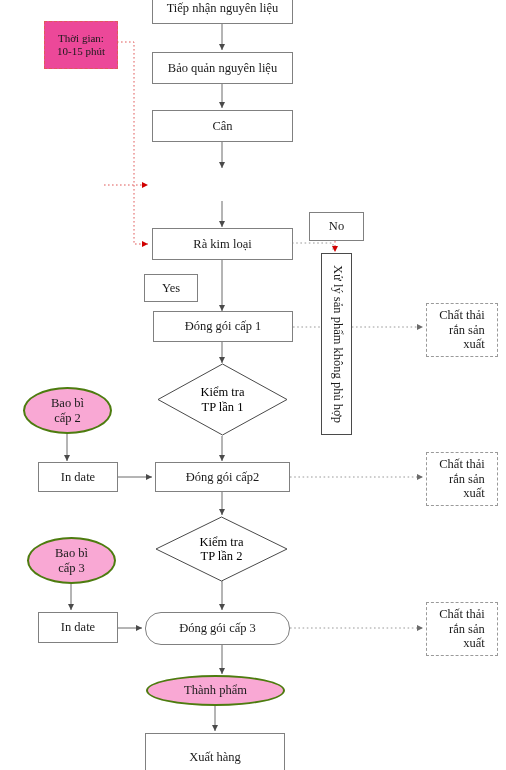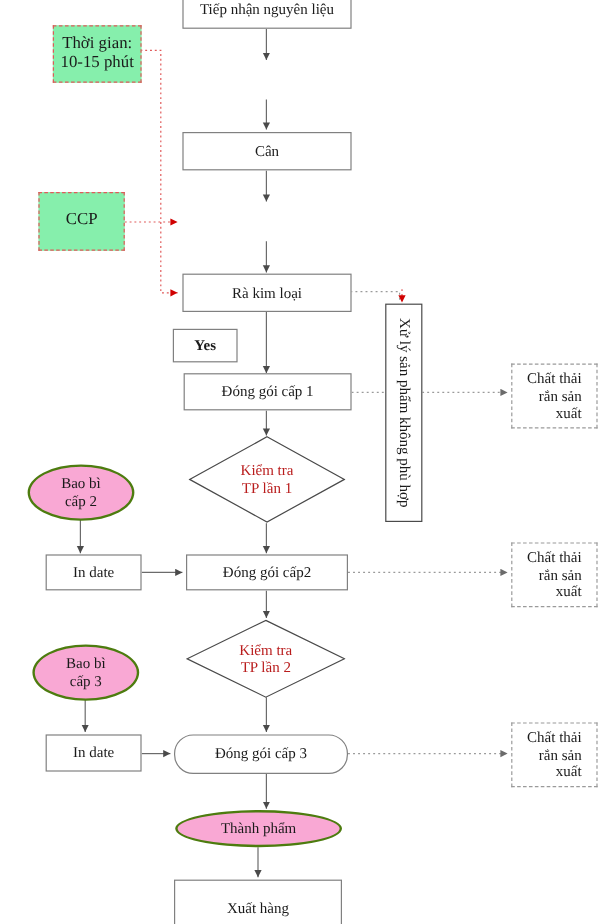--- a/index.html
+++ b/index.html
@@ -39,22 +39,22 @@
     background: #ffffff;
     font-size: 12.5px;
   }
   .small-lbl {
     border: 1px solid #808080;
     background: #ffffff;
     font-size: 12.5px;
   }
   .dashed-note {
     border: 1px dashed #e05a5a;
-    background: #86efac;
-    font-size: 14px;
+    background: #ec4899;
+    font-size: 11px;
     color: #1a1a1a;
     justify-content: center;
   }
   .dashed-gray {
     border: 1px dashed #9a9a9a;
     background: #ffffff;
     font-size: 12.5px;
     text-align: right;
   }
   .ellipse {
@@ -76,21 +76,21 @@
     position: absolute;
     left: 0;
     top: 0;
     width: 100%;
     height: 100%;
     display: flex;
     align-items: center;
     justify-content: center;
     text-align: center;
     font-size: 12.5px;
-    color: #b91c1c;
+    color: #000000;
     line-height: 1.15;
   }
   .vert-box {
     position: absolute;
     border: 1px solid #4a4a4a;
     background: #ffffff;
     z-index: 2;
     box-sizing: border-box;
   }
   .vert-box .vtxt {
@@ -156,20 +156,23 @@
       <path d="M117,42 L134,42 L134,244 L148,244" marker-end="url(#ahr)"></path>
       <path d="M104,185 L148,185" marker-end="url(#ahr)"></path>
       <path d="M335,241 L335,252" marker-end="url(#ahr)"></path>
     </g>
   </svg>
 
   <div class="node proc" style="left:152px; top:-8px; width:141px; height:32px;">
     <span>Tiếp nhận nguyên liệu</span>
   </div>
 
+  <div class="node proc" style="left:152px; top:52px; width:141px; height:32px;">
+    <span>Bảo quản nguyên liệu</span>
+  </div>
 
   <div class="node proc" style="left:152px; top:110px; width:141px; height:32px;">
     <span>Cân</span>
   </div>
 
 
   <div class="node proc" style="left:152px; top:228px; width:141px; height:32px;">
     <span>Rà kim loại</span>
   </div>
 
@@ -190,24 +193,27 @@
   </div>
 
   <div class="node proc" style="left:38px; top:462px; width:80px; height:30px;">
     <span>In date</span>
   </div>
 
   <div class="node proc" style="left:38px; top:612px; width:80px; height:31px;">
     <span>In date</span>
   </div>
 
-  <div class="node small-lbl" style="left:144px; top:274px; width:54px; height:28px;font-weight:bold;">
+  <div class="node small-lbl" style="left:144px; top:274px; width:54px; height:28px;">
     <span>Yes</span>
   </div>
 
+  <div class="node small-lbl" style="left:309px; top:212px; width:55px; height:29px;">
+    <span>No</span>
+  </div>
 
   <div class="node ellipse two-line" style="left:23px; top:387px; width:89px; height:47px;">
     <span>Bao bì
 cấp 2</span>
   </div>
 
   <div class="node ellipse two-line" style="left:27px; top:537px; width:89px; height:47px;">
     <span>Bao bì
 cấp 3</span>
   </div>
@@ -234,23 +240,20 @@
 
   <div class="vert-box" style="left:321px; top:253px; width:31px; height:182px;">
     <span class="vtxt">Xử lý sản phẩm không phù hợp</span>
   </div>
 
   <div class="node dashed-note two-line" style="left:44px; top:21px; width:74px; height:48px;">
     <span>Thời gian:
 10-15 phút</span>
   </div>
 
-  <div class="node dashed-note" style="left:32px; top:160px; width:72px; height:49px;">
-    <span>CCP</span>
-  </div>
 
   <div class="node dashed-gray two-line" style="left:426px; top:303px; width:72px; height:54px;">
     <span>Chất thải
 rắn sản
 xuất</span>
   </div>
 
   <div class="node dashed-gray two-line" style="left:426px; top:452px; width:72px; height:54px;">
     <span>Chất thải
 rắn sản

